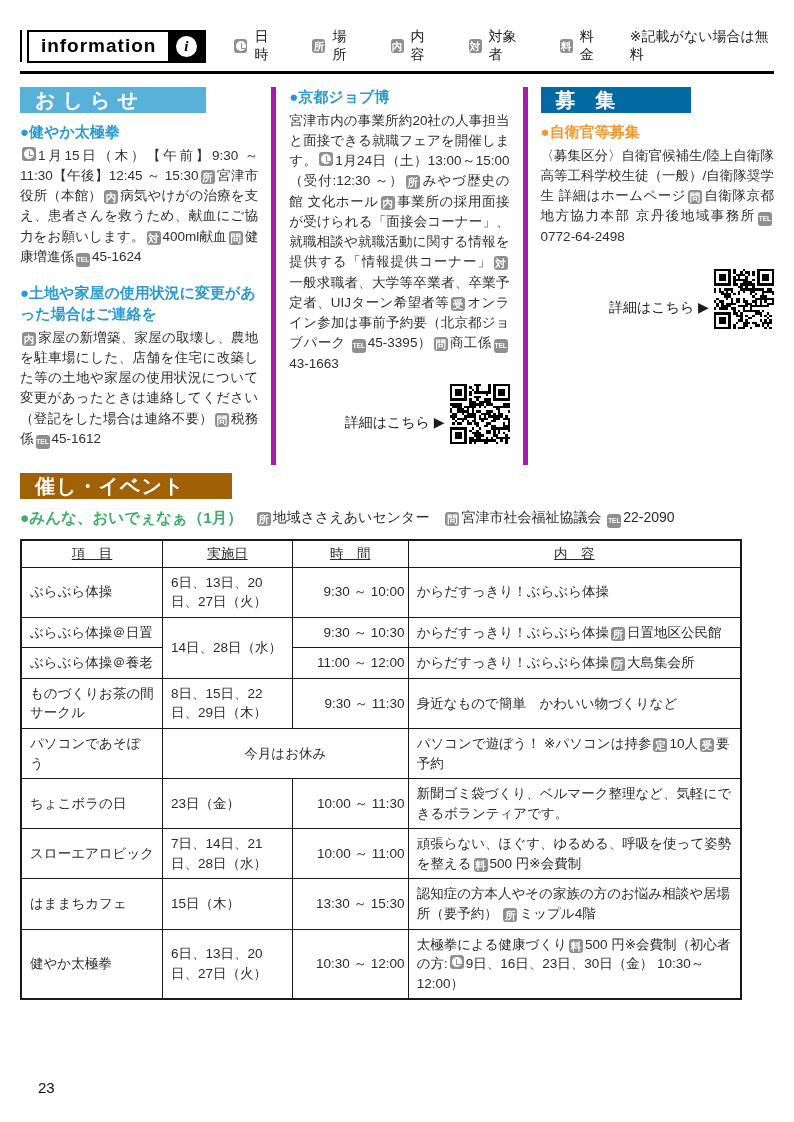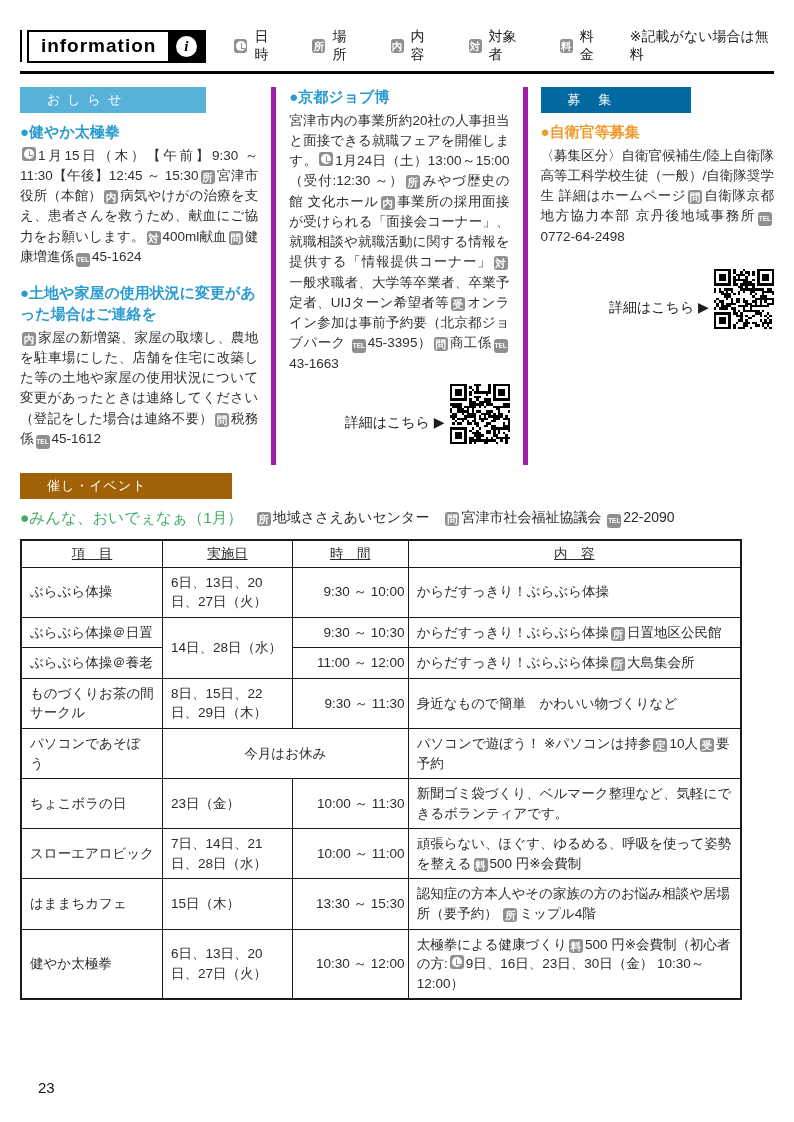--- a/index.html
+++ b/index.html
@@ -28,22 +28,22 @@
     line-height:14px; text-align:center; border-radius:3px; font-size:10.5px; font-weight:bold;
     margin:0 2px; vertical-align:-1px; }
   .b-tel { font-size:6.5px; letter-spacing:0; font-weight:bold; }
   .b-clock { position:relative; }
   .b-clock::before { content:""; position:absolute; left:2px; top:2px; width:10px; height:10px;
     background:#fff; border-radius:50%; }
   .b-clock::after { content:""; position:absolute; left:6.5px; top:4px; width:3.5px; height:4.5px;
     border-left:1.6px solid #8f8f8f; border-bottom:1.6px solid #8f8f8f; }
 
   
-  .bar { color:#fff; font-weight:normal; font-size:13px; height:26px; line-height:26px;
-    padding-left:27px; margin-bottom:9px; }
+  .bar { color:#fff; font-weight:bold; font-size:20px; height:26px; line-height:26px;
+    padding-left:15px; margin-bottom:9px; }
   .bar-blue   { background:#58b1d9; width:186px; letter-spacing:7px; }
   .bar-orange { background:#0369a1; width:150px; letter-spacing:7px; }
   .bar-green  { background:#a16207; width:212px; letter-spacing:1px; }
   .t-blue   { color:#2a9bd0; }
   .t-orange { color:#ee9b30; }
   .t-green  { color:#3fae68; }
   h3 { font-size:15px; font-weight:bold; line-height:1.38; margin-bottom:3px; }
 
   
   .notices { display:flex; margin-top:13px; min-height:360px; }
@@ -55,21 +55,21 @@
   article p { font-size:13.5px; line-height:1.5; text-align:justify; color:#2f2f2f; }
   .qr-row { display:flex; justify-content:flex-end; align-items:flex-end; gap:5px; margin-top:10px; }
   .qr-caption { font-size:14px; color:#1d1d1d; margin-bottom:12px; white-space:nowrap; }
   .qr { width:60px; height:60px; display:inline-block; }
   .qr svg { width:100%; height:100%; display:block; }
   .qr-row.roomy { margin-top:22px; }
 
   
   .events { margin-top:8px; }
   .event-title-row { display:flex; align-items:center; gap:12px; margin:2px 0 10px 0; }
-  .event-title { font-size:15.5px; font-weight:normal; }
+  .event-title { font-size:15.5px; font-weight:bold; }
   .event-meta { font-size:14px; color:#2b2b2b; }
   table { border-collapse:collapse; width:722px; border:2px solid #1a1a1a; }
   th, td { border:1px solid #1a1a1a; font-size:13.5px; line-height:1.45; }
   th { font-weight:normal; text-align:center; padding:3px 2px;text-decoration:underline; }
   td { padding:5px 8px; vertical-align:middle; }
   .td-time { text-align:right; white-space:nowrap; padding:5px 3px; }
   .td-center { text-align:center; }
   .page-number { position:absolute; left:38px; bottom:26px; font-size:15px; color:#111; }
 </style>
 </head>

